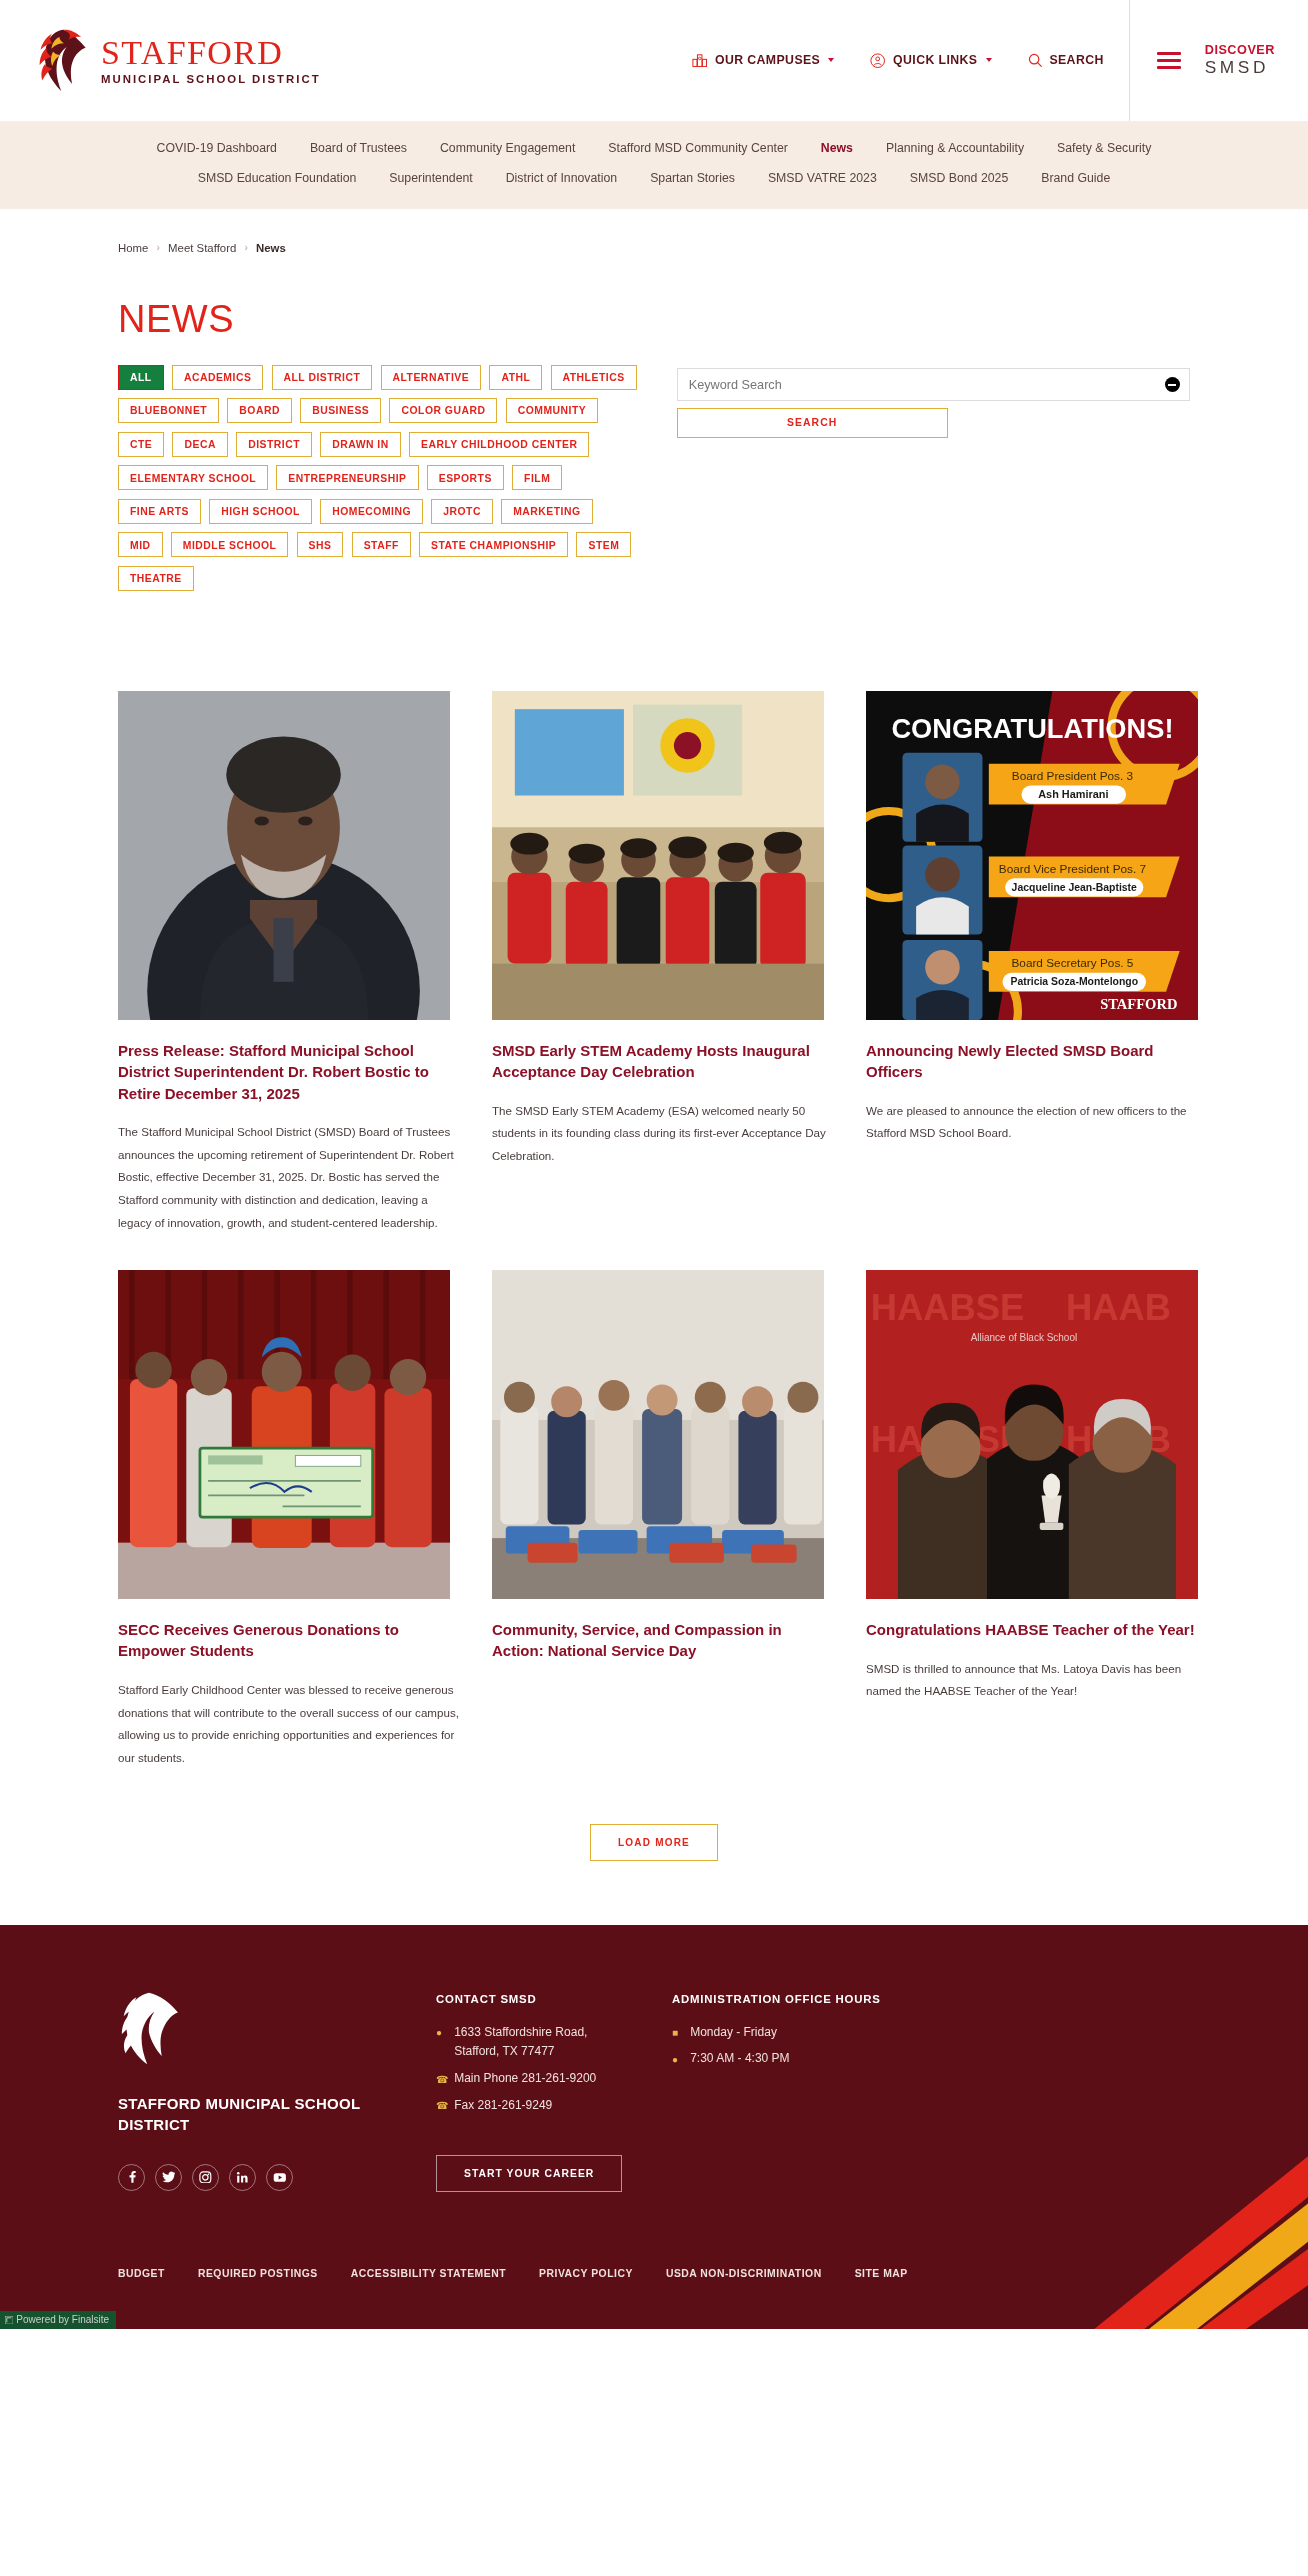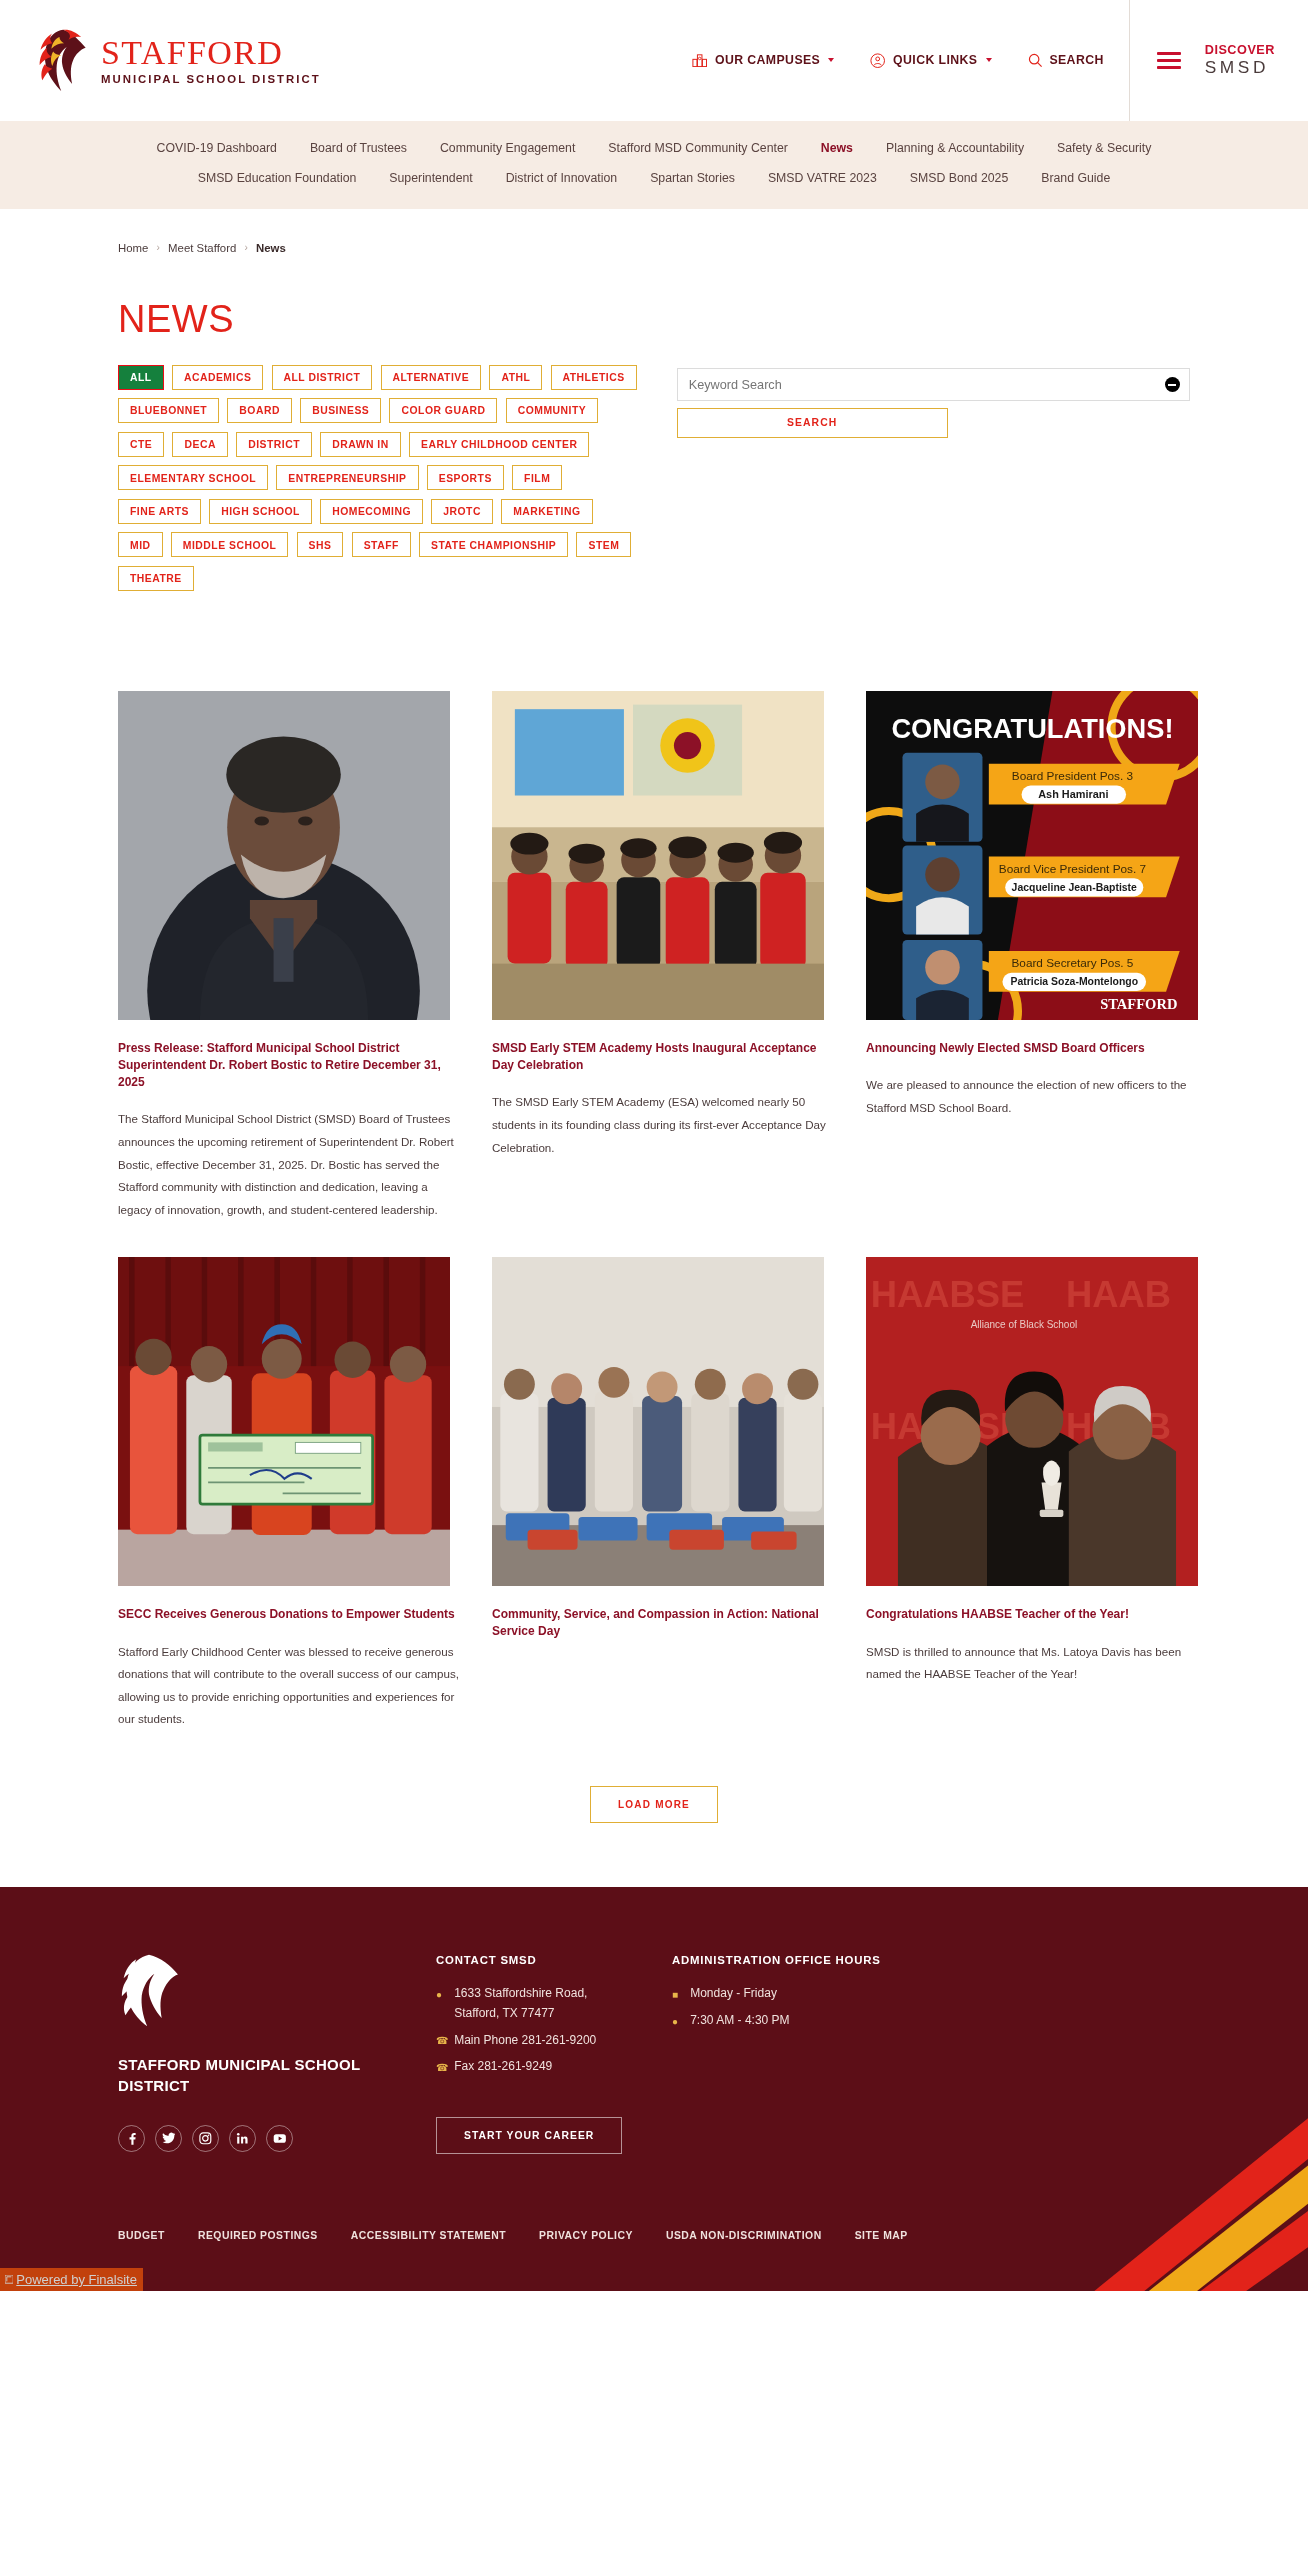--- a/index.html
+++ b/index.html
@@ -202,21 +202,21 @@
     width: 332px;
     height: 329px;
     overflow: hidden;
     position: relative;
     background: #3b82f6;
     display: block;
   }
   .card-img svg { display: block; width: 100%; height: 100%; }
   .card-title {
     margin-top: 20px;
-    font-size: 12px;
+    font-size: 15px;
     line-height: 1.42;
     font-weight: 700;
     color: #8c1127;
     cursor: pointer;
   }
   .card-body {
     margin-top: 17.3px;
     font-size: 11.6px;
     line-height: 1.95;
     color: #4a3b3b;
@@ -303,27 +303,26 @@
     padding: 76px 0 36px 0;
     font-size: 10.4px;
     font-weight: 700;
     letter-spacing: 0.5px;
     color: #f0e2de;
   }
   .footer-bottom a { cursor: pointer; }
   .finalsite {
     position: absolute;
     left: 0; bottom: 0;
-    background: #c2410c;
+    background: #14532d;
     color: #cfcfcf;
-    font-size: 13px;
+    font-size: 10px;
     padding: 3.6px 6.4px 3.6px 4.5px;
     display: flex; align-items: center; gap: 3.6px;
     z-index: 5;
-    text-decoration: underline;
   }
 </style>
 </head>
 <body>
 
 <header class="header">
   <a class="logo-wrap">
     <svg class="logo-mark" viewBox="0 0 62 72">
       <path d="M30 2 C22 3 15 9 12 18 C9 27 9 38 13 48 C16 56 22 64 28 70 C24 60 22 50 23 41 C24 32 28 25 34 21 C30 26 28 33 29 40 C30 47 34 55 40 62 C38 52 38 43 41 36 C44 29 49 24 55 22 C48 14 40 5 30 2 Z" fill="#5d1119"></path>
       <path d="M30 2 C36 1 44 4 50 10 C45 9 40 10 36 13 C40 8 36 4 30 2 Z" fill="#e2231a"></path>

